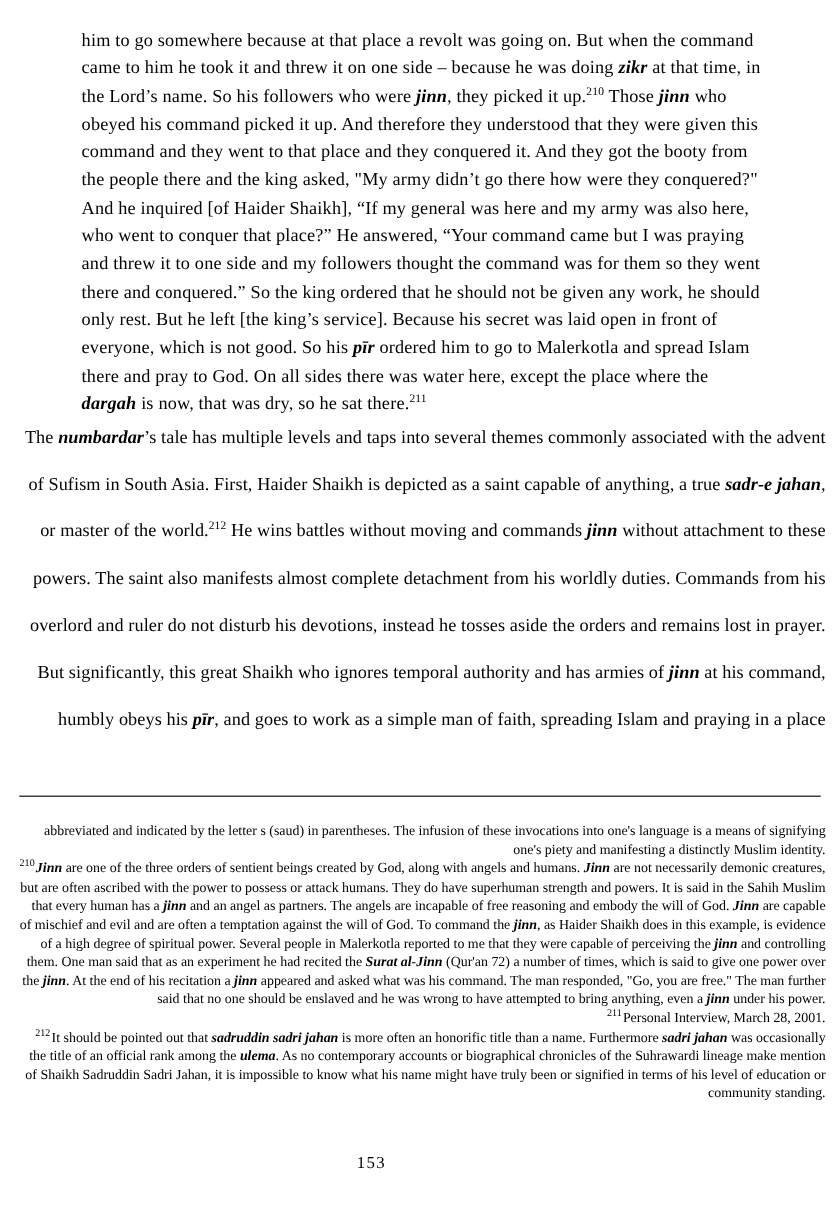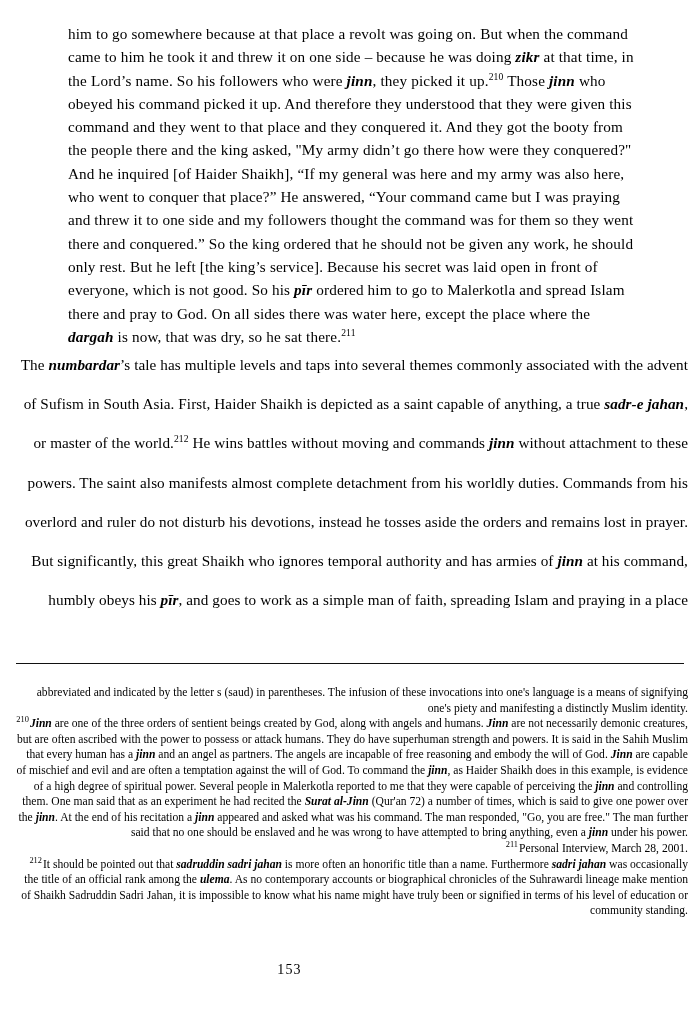--- a/index.html
+++ b/index.html
@@ -88,20 +88,21 @@
 
   
   .page-number {
     position: absolute;
     left: 0;
     top: 962px;
     width: 579px;
     text-align: center;
     font-size: 14px;
     letter-spacing: 0.08em;
+    padding-left: 20px;
   }
 </style>
 </head>
 <body>
 
 <div class="page">
 
   <div class="blockquote"><span>him to go somewhere because at that place a revolt was going on.  But when the command came to him he took it and threw it on one side – because he was doing </span><i>zikr</i><span> at that time, in the Lord’s name.  So his followers who were </span><i>jinn</i><span>, they picked it up.</span><sup class="note">210</sup><span>  Those </span><i>jinn</i><span> who obeyed his command picked it up.  And therefore they understood that they were given this command and they went to that place and they conquered it.  And they got the booty from the people there and the king asked, "My army didn’t go there how were they conquered?"  And he inquired [of Haider Shaikh], “If my general was here and my army was also here, who went to conquer that place?”  He answered, “Your command came but I was praying and threw it to one side and my followers thought the command was for them so they went there and conquered.”  So the king ordered that he should not be given any work, he should only rest.  But he left [the king’s service].  Because his secret was laid open in front of everyone, which is not good. So his </span><i>pīr</i><span> ordered him to go to Malerkotla and spread Islam there and pray to God.  On all sides there was water here, except the place where the </span><i>dargah</i><span> is now, that was dry, so he sat there.</span><sup class="note">211</sup></div>
 
   <div class="body-para"><span>The </span><i>numbardar</i><span>’s tale has multiple levels and taps into several themes commonly associated with the advent of Sufism in South Asia.  First, Haider Shaikh is depicted as a saint capable of anything, a true </span><i>sadr-e jahan</i><span>, or master of the world.</span><sup class="note">212</sup><span>  He wins battles without moving and commands </span><i>jinn</i><span> without attachment to these powers.  The saint also manifests almost complete detachment from his worldly duties.  Commands from his overlord and ruler do not disturb his devotions, instead he tosses aside the orders and remains lost in prayer.  But significantly, this great Shaikh who ignores temporal authority and has armies of </span><i>jinn</i><span> at his command, humbly obeys his </span><i>pīr</i><span>, and goes to work as a simple man of faith, spreading Islam and praying in a place</span></div>

